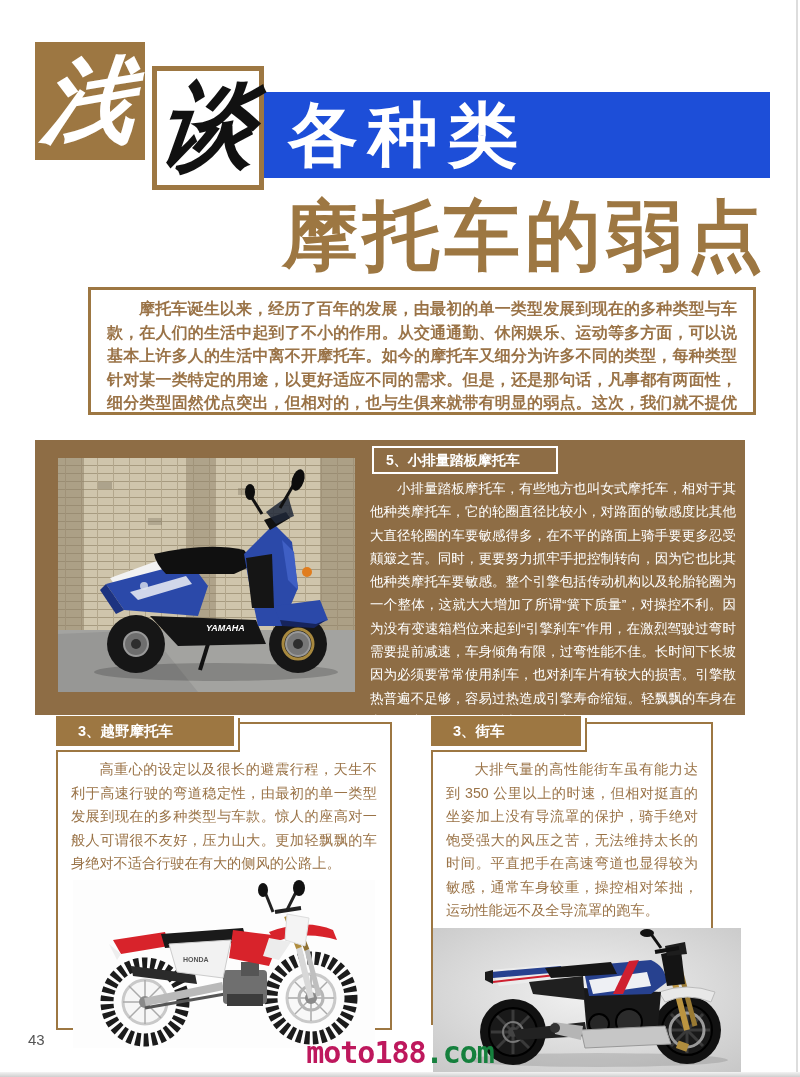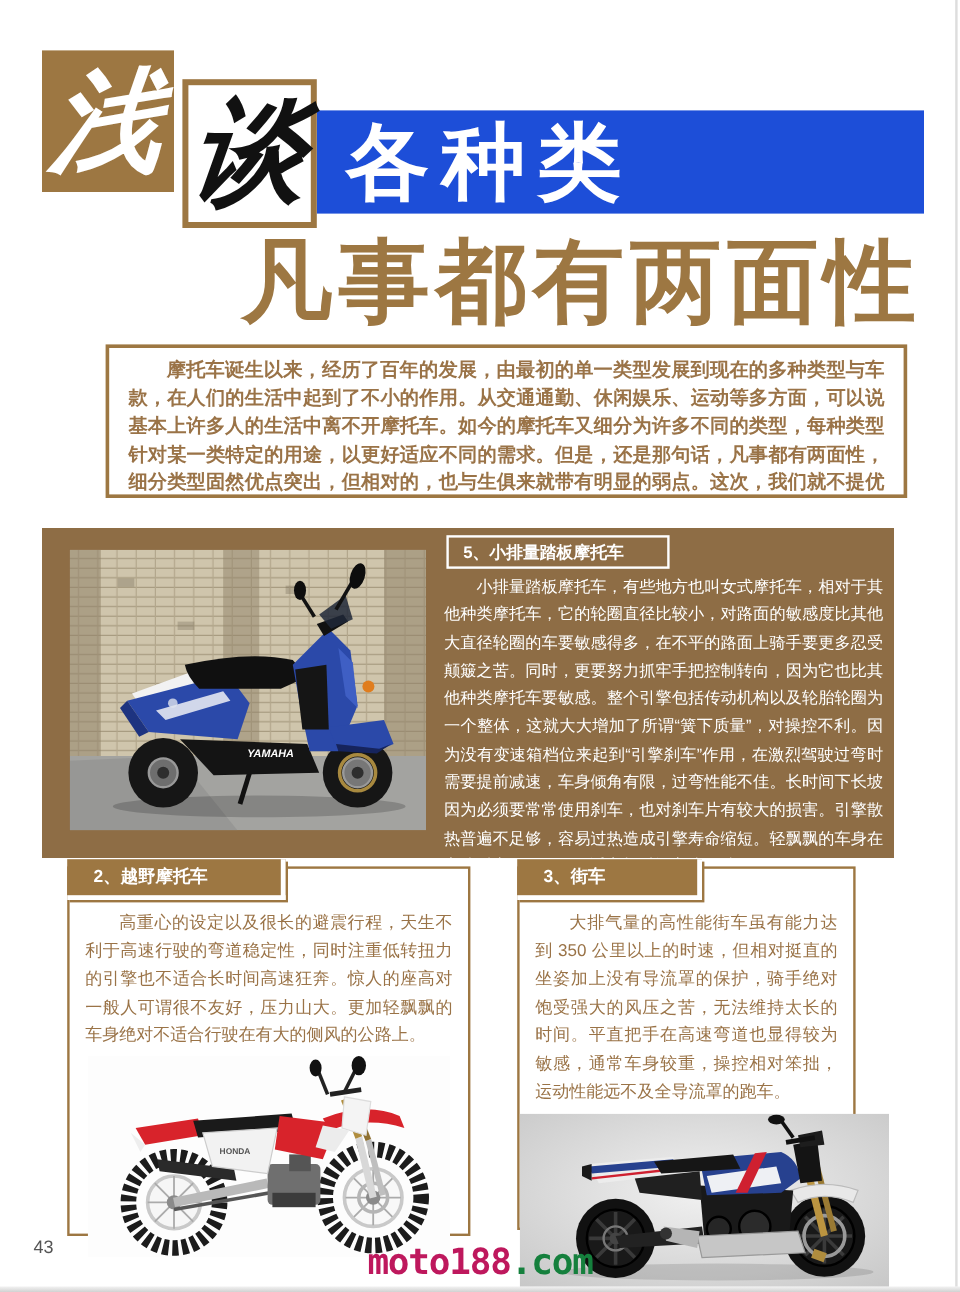--- a/index.html
+++ b/index.html
@@ -62,21 +62,21 @@
 
 <div class="page">
 
   <div class="char-box1">
     <span>浅</span>
   </div>
   <div class="band">各种类</div>
   <div class="char-box2">
     <span>谈</span>
   </div>
-  <div class="title2">凡事都有两面性</div>
+  <div class="title2">摩托车的弱点</div>
 
   <div class="intro-box">
     <p>摩托车诞生以来，经历了百年的发展，由最初的单一类型发展到现在的多种类型与车款，在人们的生活中起到了不小的作用。从交通通勤、休闲娱乐、运动等多方面，可以说基本上许多人的生活中离不开摩托车。如今的摩托车又细分为许多不同的类型，每种类型针对某一类特定的用途，以更好适应不同的需求。但是，还是那句话，凡事都有两面性，细分类型固然优点突出，但相对的，也与生俱来就带有明显的弱点。这次，我们就不提优点，专门来谈谈各种类型的摩托车都有哪些弱点吧。</p>
   </div>
 
   <div class="sec1-panel">
     <div class="photo1">
       <svg width="297" height="234" viewBox="0 0 297 234">
         <defs>
           <pattern id="bw" width="16" height="8" patternUnits="userSpaceOnUse">
@@ -126,22 +126,22 @@
         <circle cx="249" cy="114" r="5" fill="#e07d1e"></circle>
         <circle cx="86" cy="128" r="4" fill="#dfe4ee" opacity="0.8"></circle>
         <text x="148" y="173" fill="#fff" font-size="9" font-style="italic" font-weight="bold" font-family="Liberation Sans, sans-serif">YAMAHA</text>
       </svg>
     </div>
     <div class="sec1-title">5、小排量踏板摩托车</div>
     <p class="sec1-body">小排量踏板摩托车，有些地方也叫女式摩托车，相对于其他种类摩托车，它的轮圈直径比较小，对路面的敏感度比其他大直径轮圈的车要敏感得多，在不平的路面上骑手要更多忍受颠簸之苦。同时，更要努力抓牢手把控制转向，因为它也比其他种类摩托车要敏感。整个引擎包括传动机构以及轮胎轮圈为一个整体，这就大大增加了所谓“簧下质量”，对操控不利。因为没有变速箱档位来起到“引擎刹车”作用，在激烈驾驶过弯时需要提前减速，车身倾角有限，过弯性能不佳。长时间下长坡因为必须要常常使用刹车，也对刹车片有较大的损害。引擎散热普遍不足够，容易过热造成引擎寿命缩短。轻飘飘的车身在高速时容易发飘，不适宜长时间高速行驶。</p>
   </div>
 
   <div class="sec-box sec2">
-    <div class="sec-bar">2、越野摩托车</div>
-    <p class="sec-body">高重心的设定以及很长的避震行程，天生不利于高速行驶的弯道稳定性，同时注重低转扭力的引擎也不适合长时间高速狂奔。惊人的座高对一般人可谓很不友好，压力山大。更加轻飘飘的车身绝对不适合行驶在有大的侧风的公路上。</p>
+    <div class="sec-bar">3、越野摩托车</div>
+    <p class="sec-body">高重心的设定以及很长的避震行程，天生不利于高速行驶的弯道稳定性，由最初的单一类型发展到现在的多种类型与车款。惊人的座高对一般人可谓很不友好，压力山大。更加轻飘飘的车身绝对不适合行驶在有大的侧风的公路上。</p>
     <div class="photo2">
       <svg width="302" height="168" viewBox="0 0 302 168">
         <rect width="302" height="168" fill="#fdfdfd"></rect>
 
         <circle cx="72" cy="122" r="38" fill="none" stroke="#1c1c1c" stroke-width="13" stroke-dasharray="5 3"></circle>
         <circle cx="72" cy="122" r="22" fill="#f6f6f6" stroke="#c9c9c9" stroke-width="3"></circle>
         <g stroke="#aaa" stroke-width="1.5">
           <line x1="72" y1="100" x2="72" y2="144"></line>
             <line x1="50" y1="122" x2="94" y2="122"></line>
           <line x1="56" y1="106" x2="88" y2="138"></line>

